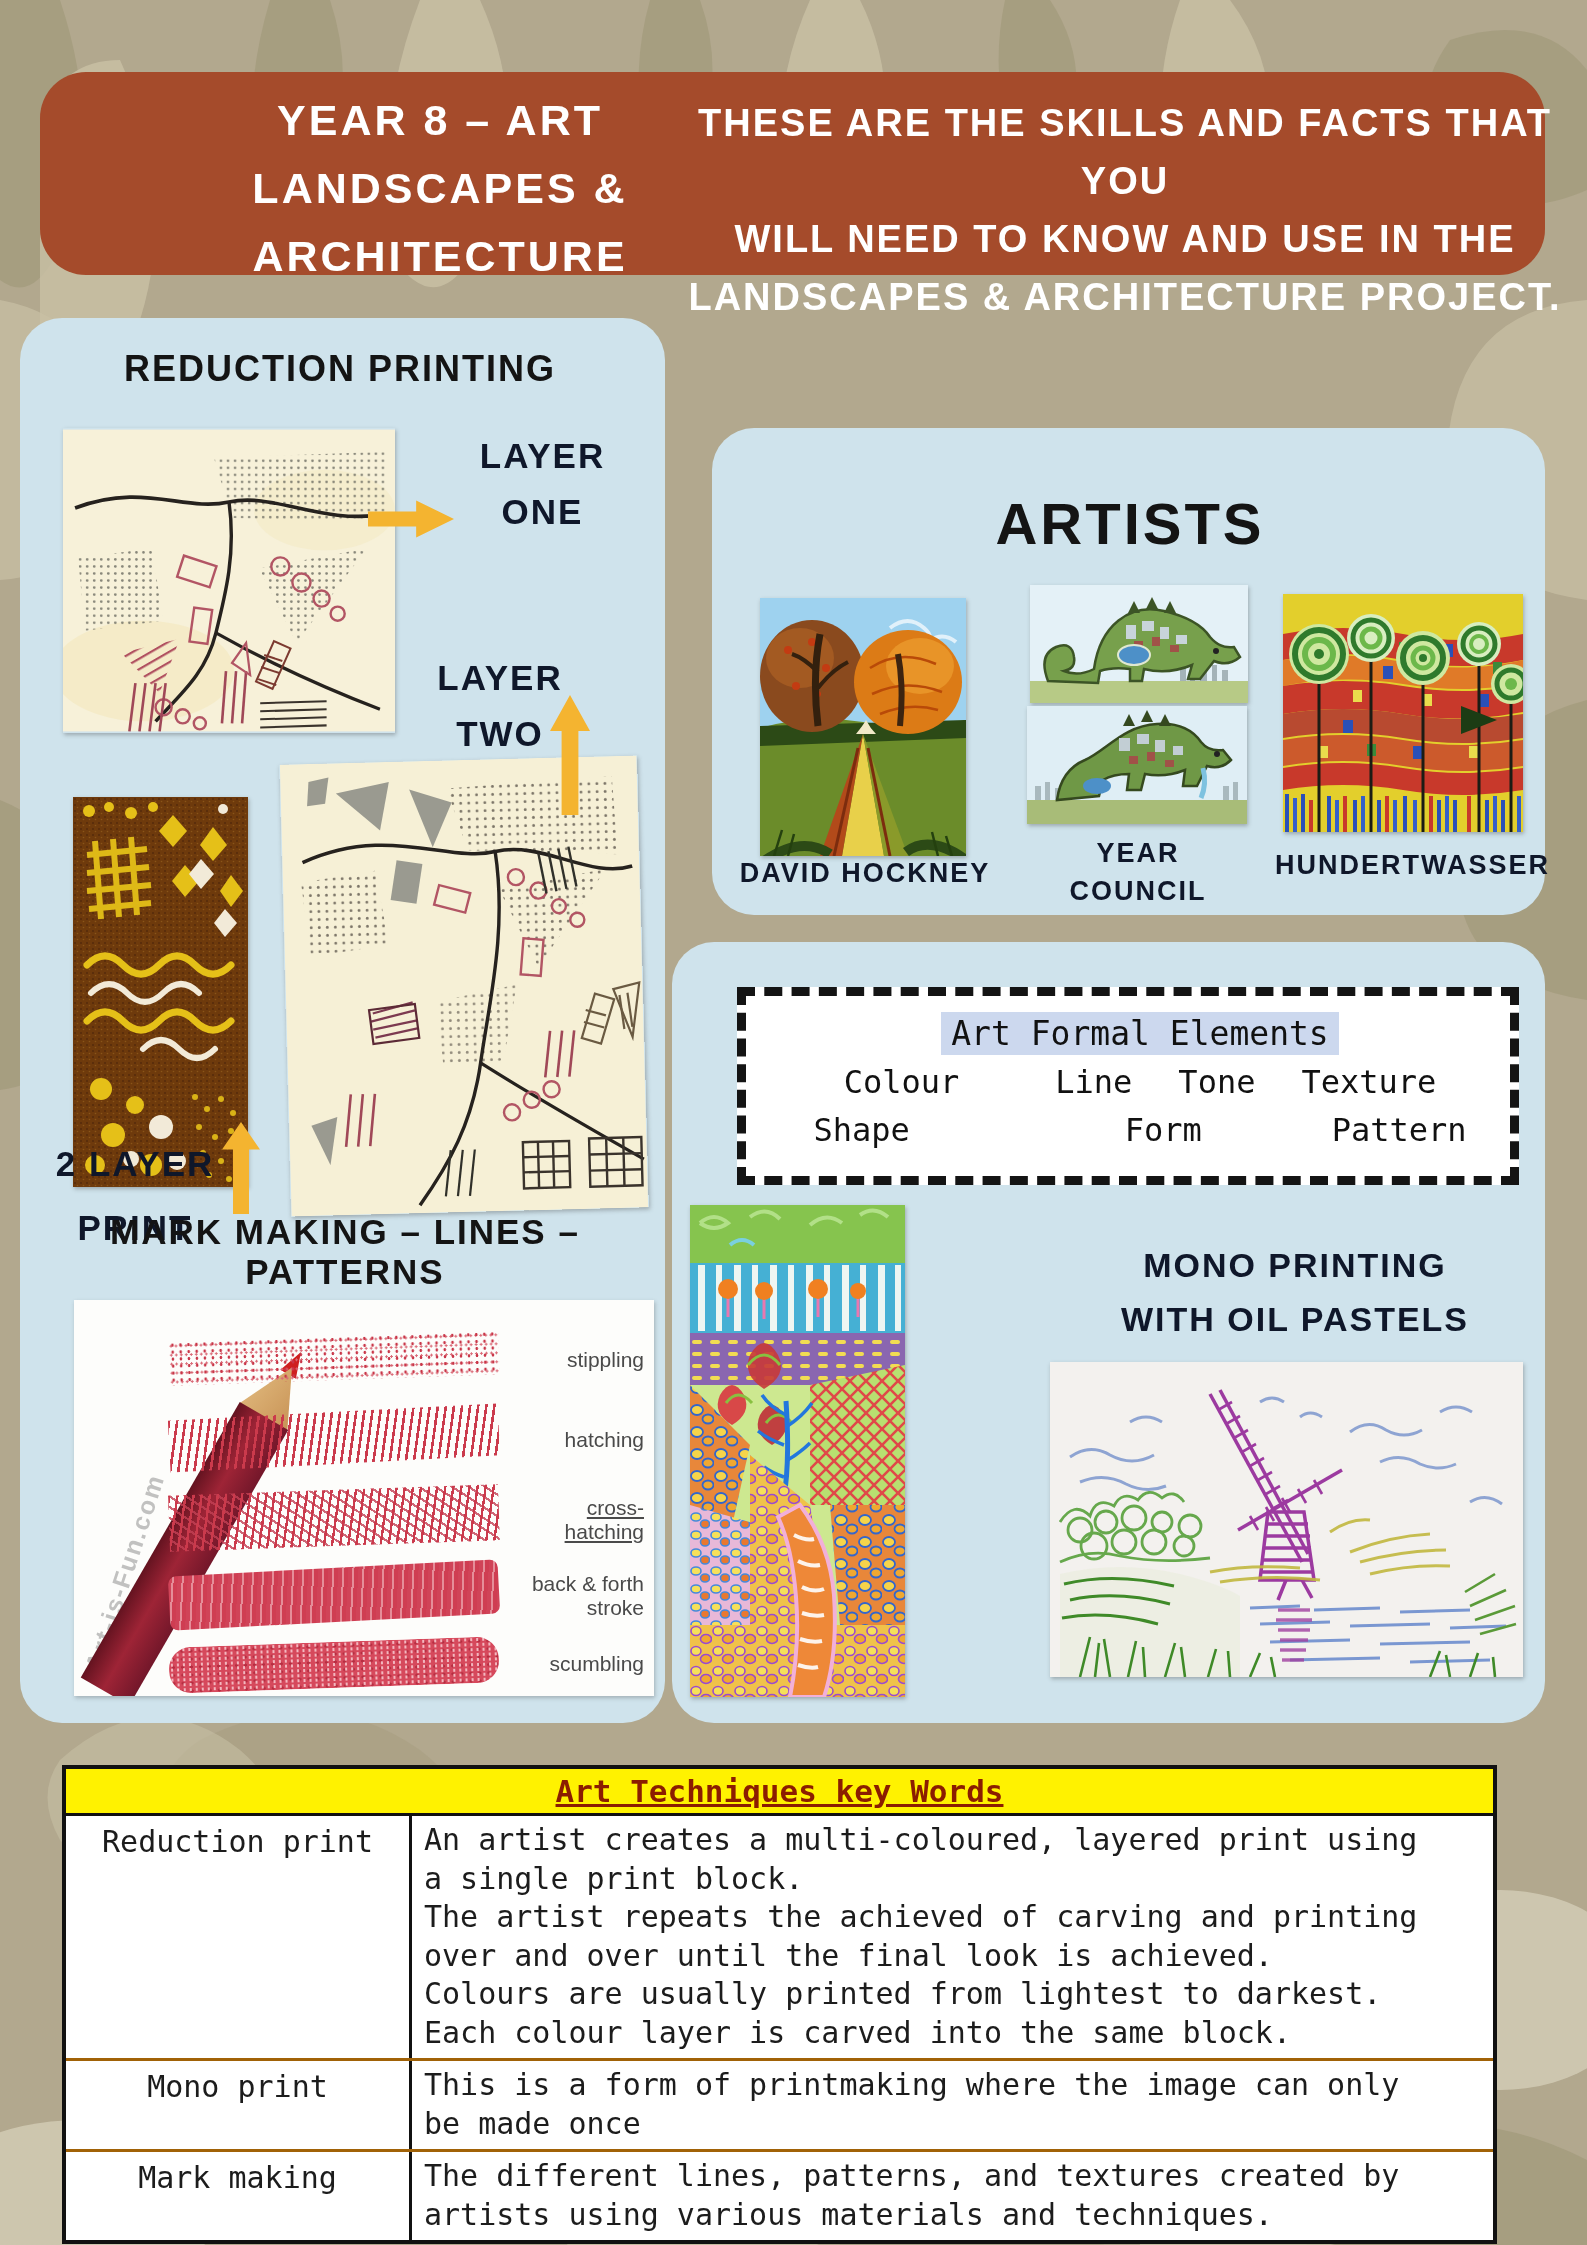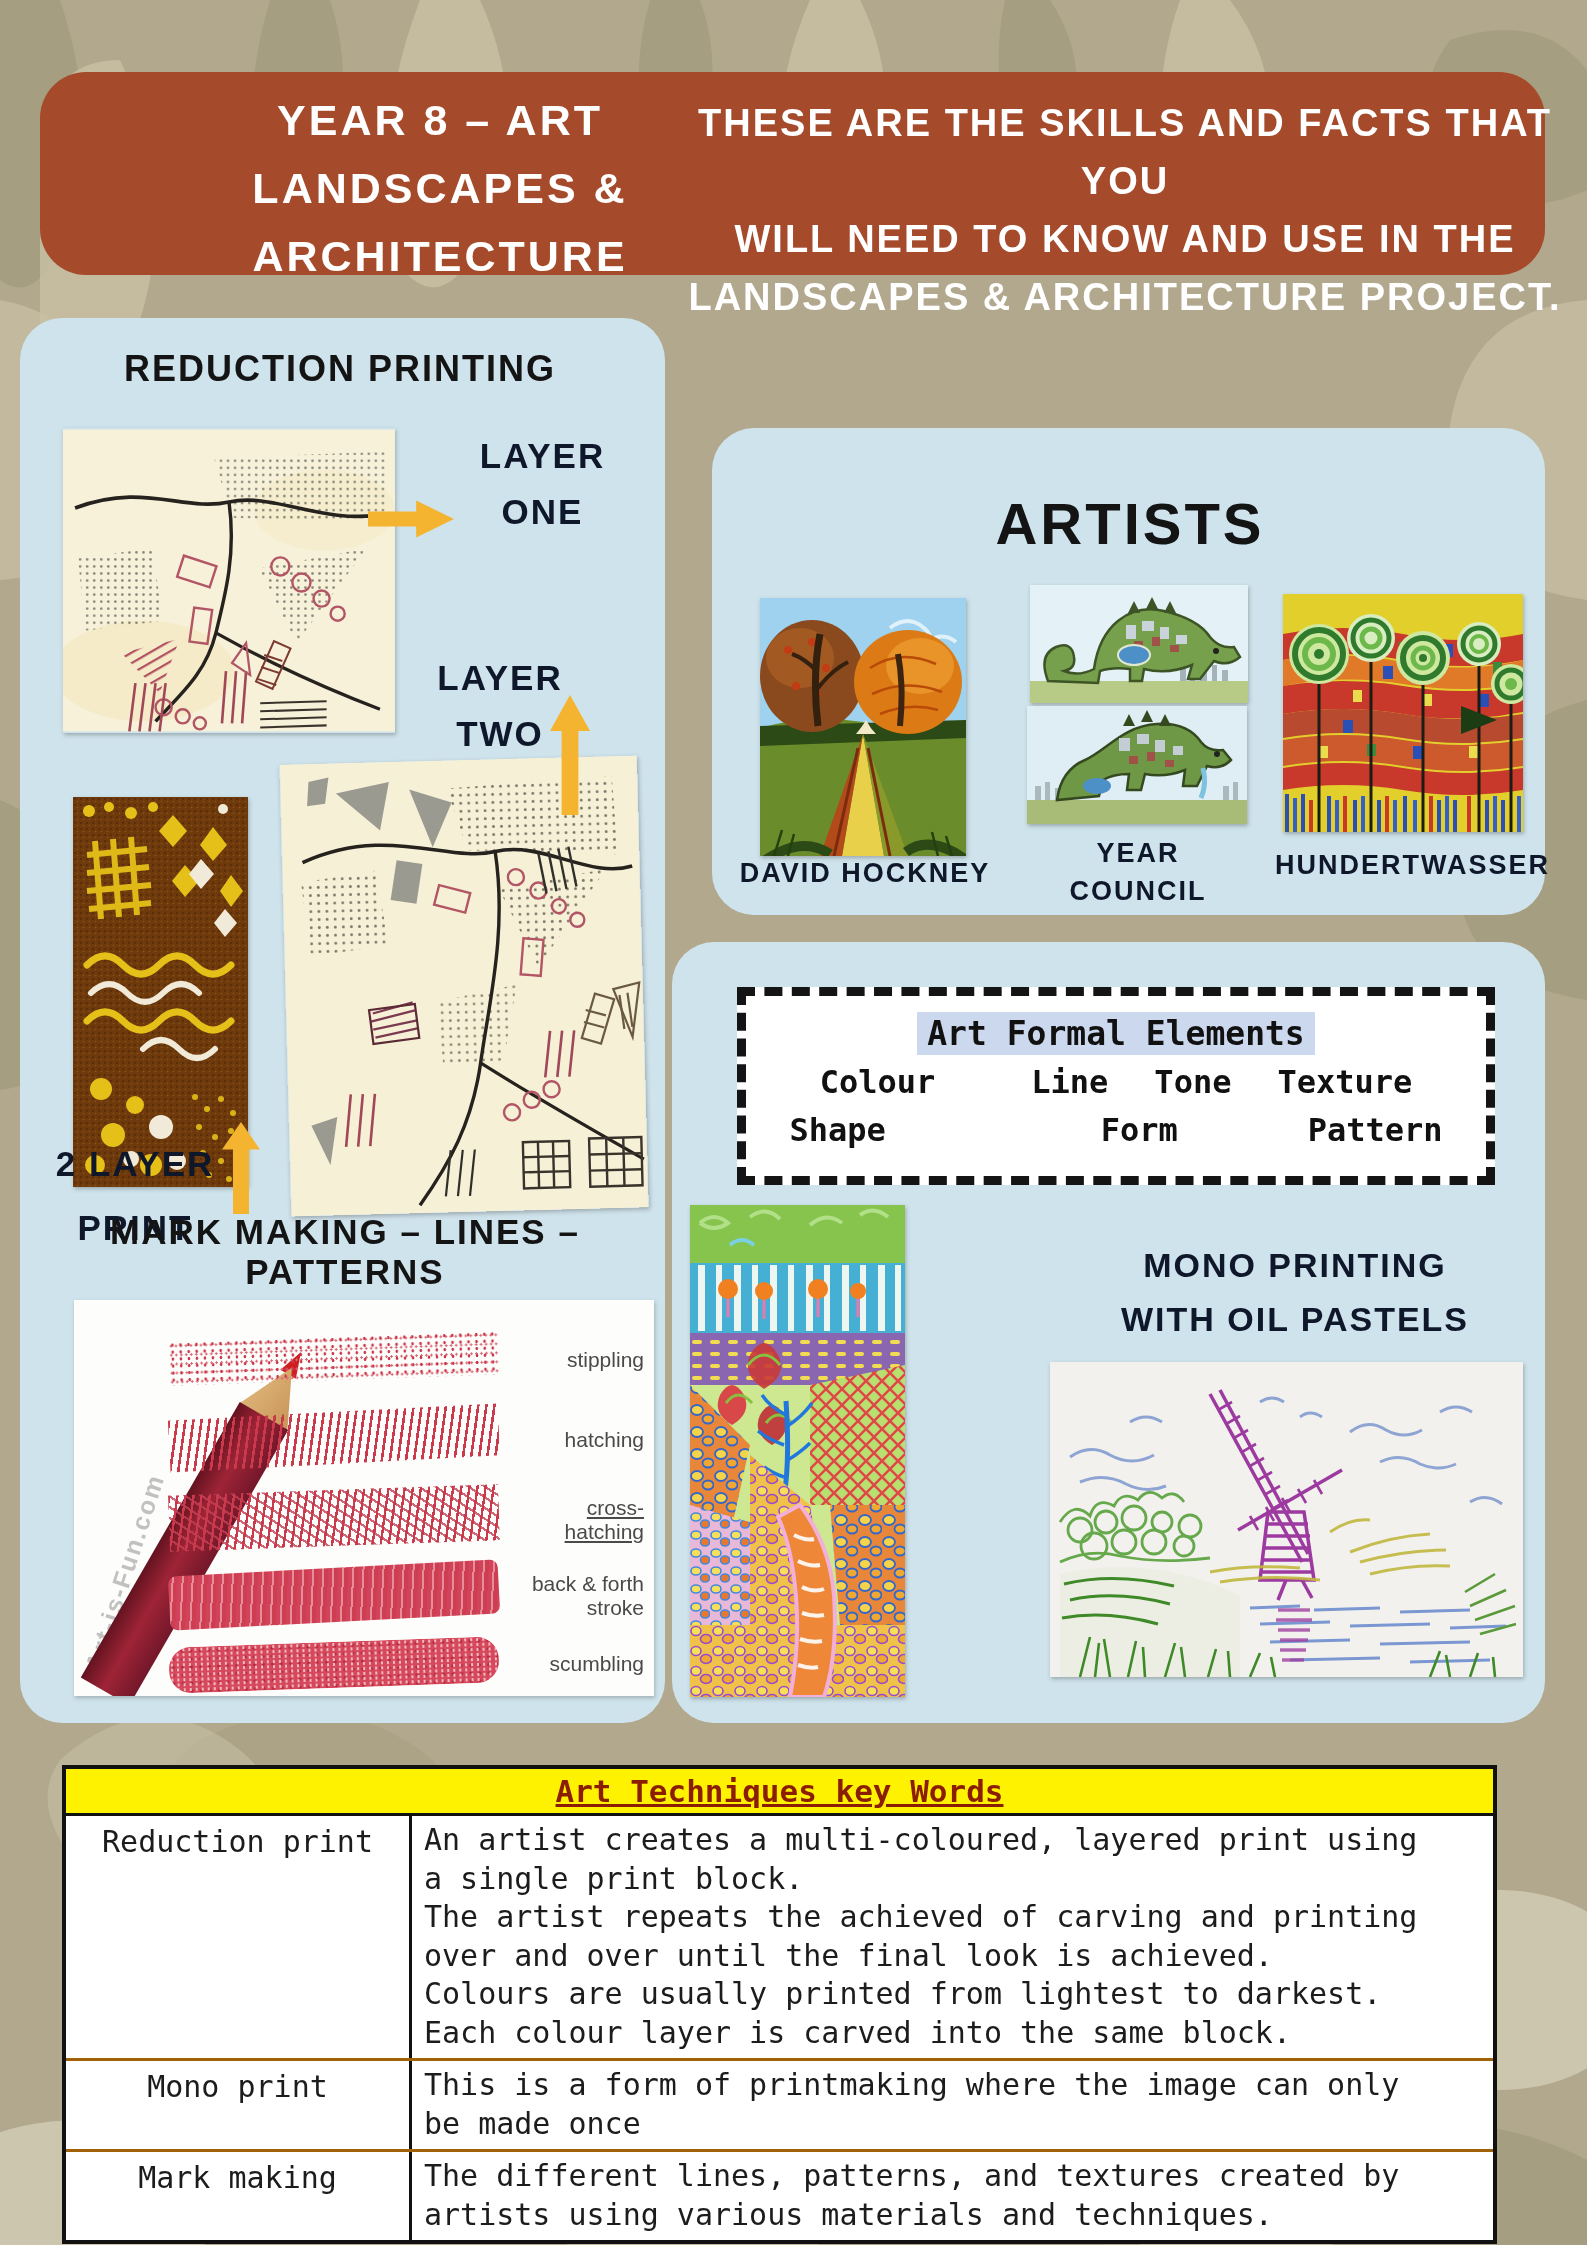--- a/index.html
+++ b/index.html
@@ -14,21 +14,21 @@
   .hdr-intro{position:absolute;left:640px;top:22px;width:890px;text-align:center;
         color:#fff;font-weight:800;font-size:38px;line-height:58px;letter-spacing:2px;}
   .sec-h{position:absolute;text-align:center;font-weight:800;color:#141414;z-index:3;letter-spacing:2px;}
   .img-frame{position:absolute;z-index:2;box-shadow:1px 2px 4px rgba(60,60,60,.35);}
   .lbl{position:absolute;text-align:center;font-weight:800;color:#0f172a;z-index:3;letter-spacing:2px;}
   .arrow{position:absolute;background:#f4b430;z-index:3;}
   .arrow-right{clip-path:polygon(0 32%,56% 32%,56% 6%,100% 50%,56% 94%,56% 68%,0 68%);}
   .arrow-up{clip-path:polygon(50% 0,100% 30%,71% 30%,71% 100%,29% 100%,29% 30%,0 30%);}
   
   .formal-box{position:absolute;left:737px;top:987px;width:740px;height:180px;background:#ffffff;
-      border:9px dashed #141414;z-index:3;font-family:"DejaVu Sans Mono",monospace;font-weight:700;color:#111;}
+      border:9px dashed #141414;z-index:3;font-family:"DejaVu Sans Mono",monospace;font-weight:400;color:#111;padding-left:24px;}
   .formal-title{text-align:center;margin-top:18px;font-size:33px;}
   .formal-title span{background:#ccd8ee;padding:2px 10px;}
   .formal-row{display:flex;justify-content:center;font-size:32px;margin-top:10px;}
   
   .pencil-chart{position:absolute;left:74px;top:1300px;width:580px;height:396px;background:#fdfdfb;
       z-index:2;overflow:hidden;box-shadow:1px 2px 4px rgba(60,60,60,.3);}
   .mk-row{position:absolute;left:95px;width:345px;}
   .mk-label{position:absolute;left:455px;width:115px;font-size:21px;color:#4a4a4a;text-align:right;line-height:24px;}
   .mk{width:330px;}
   .mk-stippling{height:44px;transform:rotate(-2deg);

